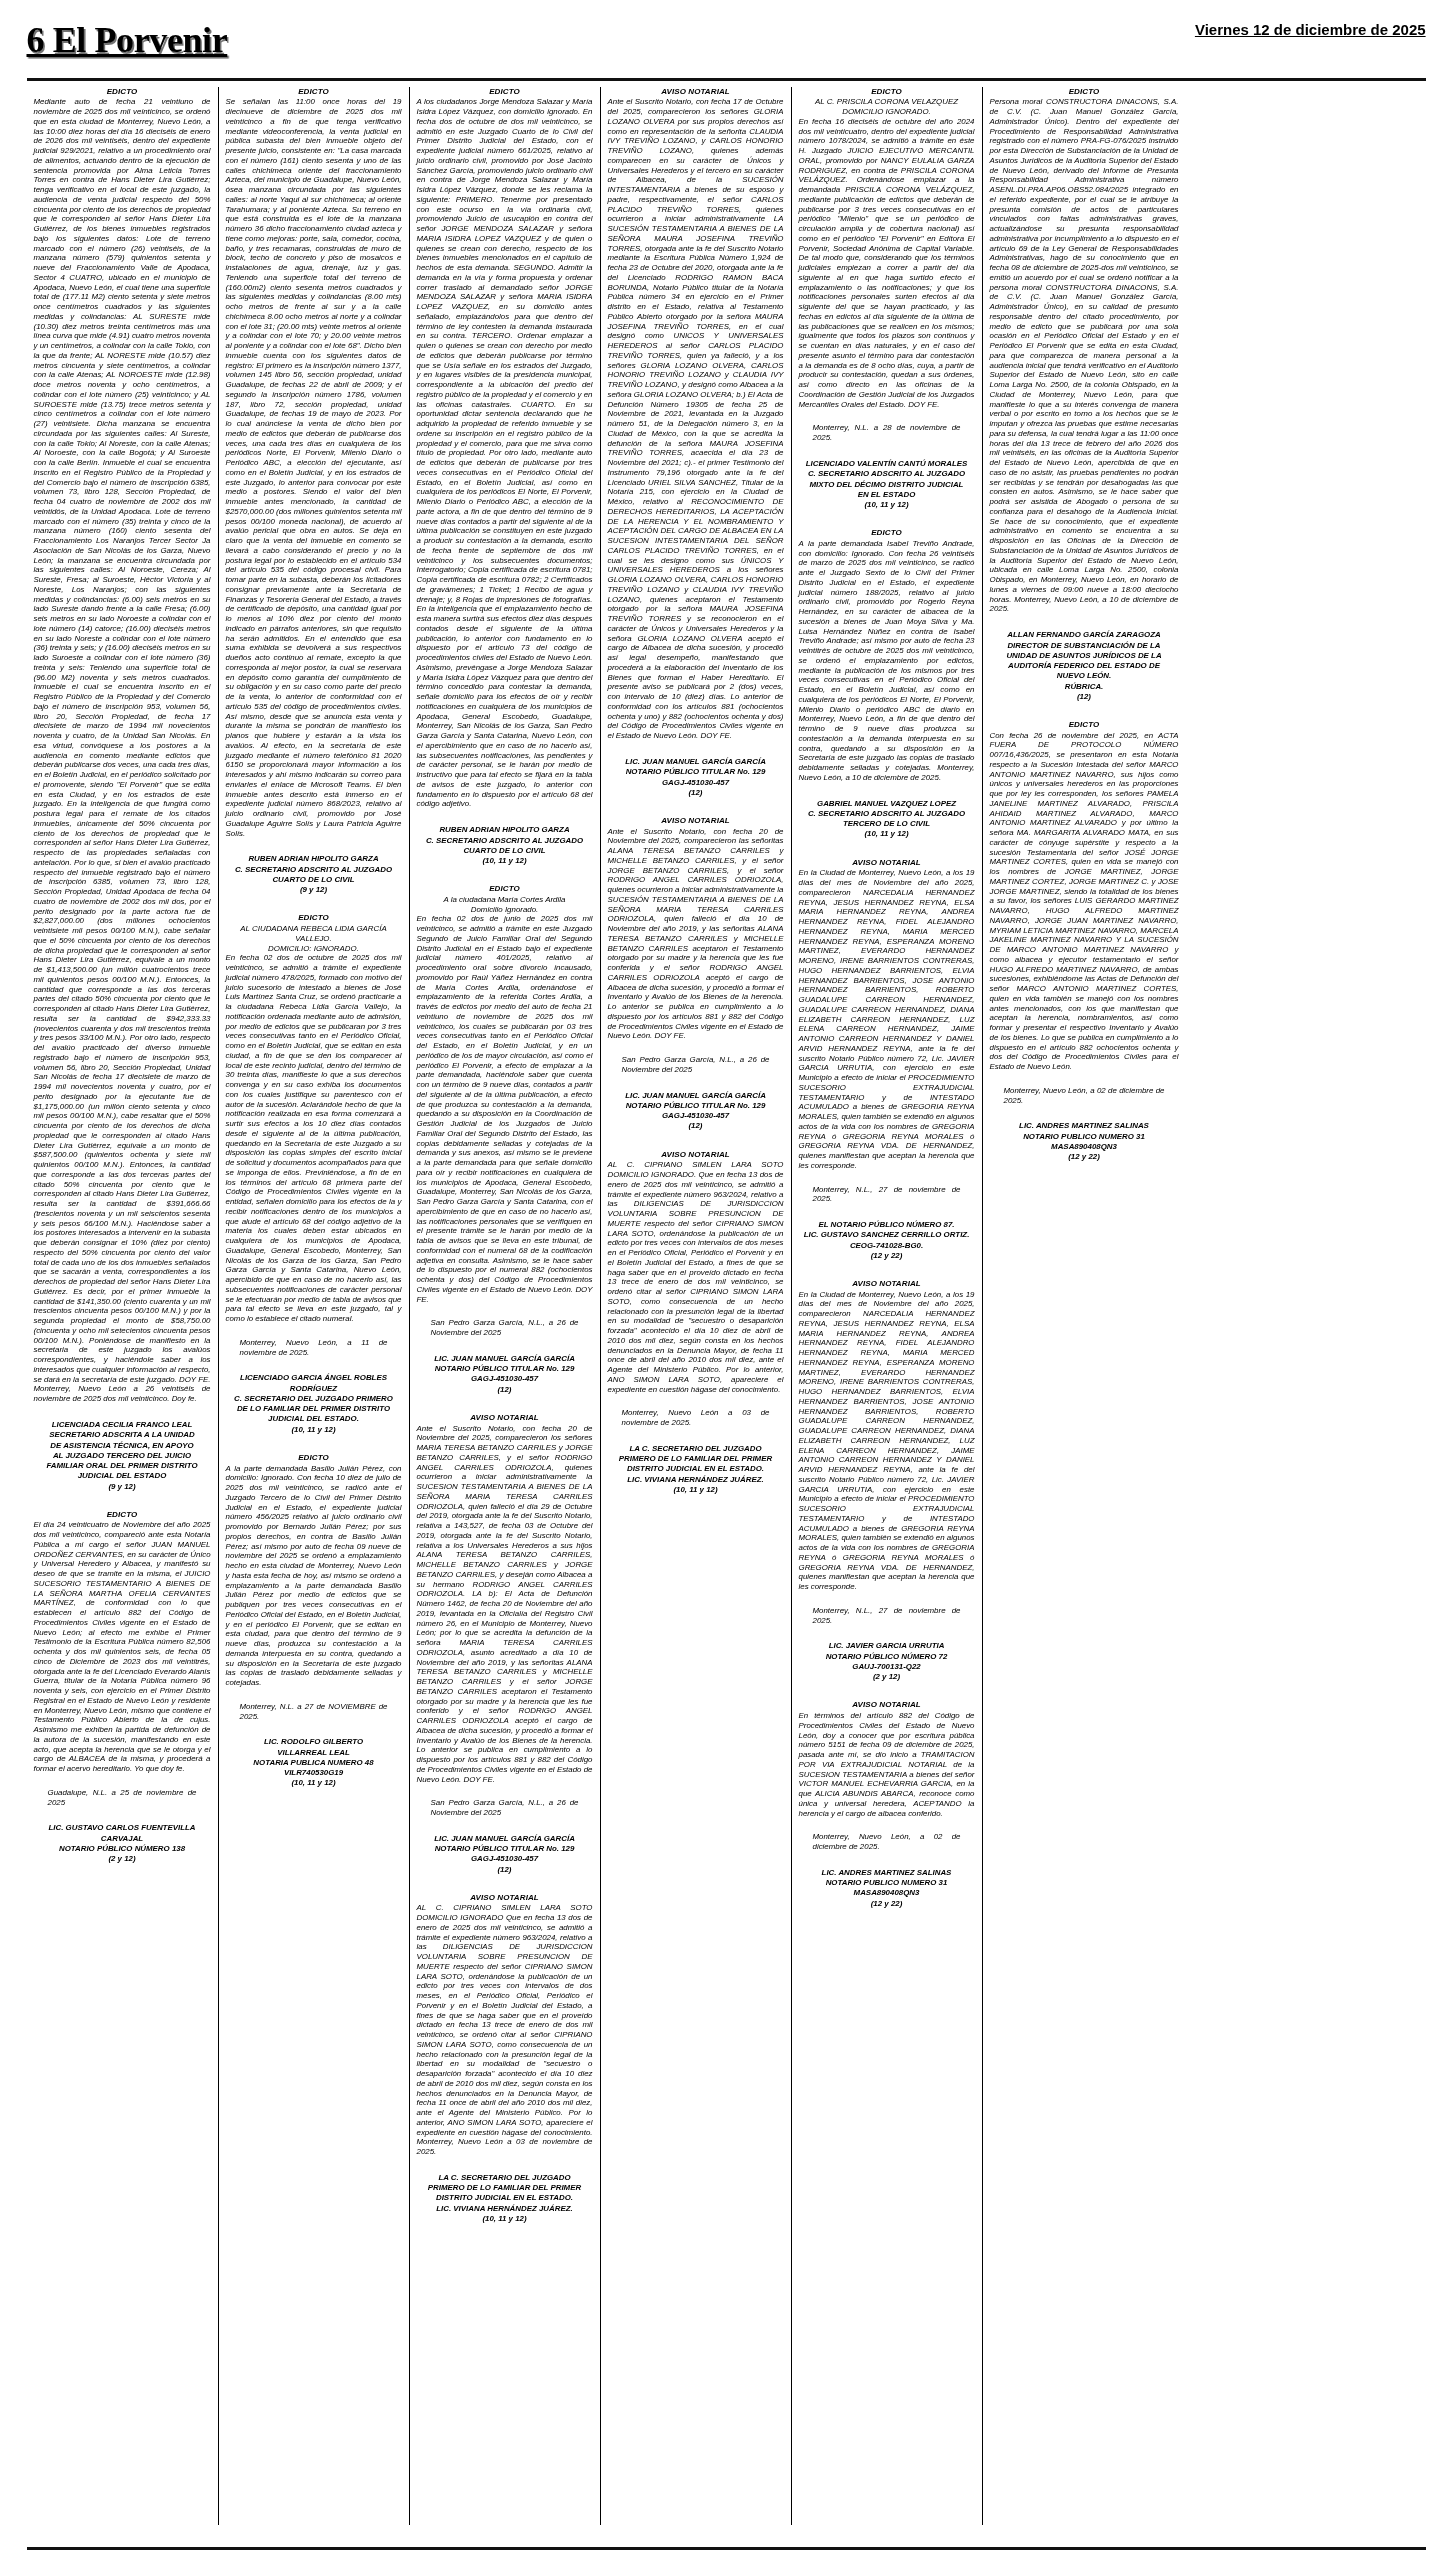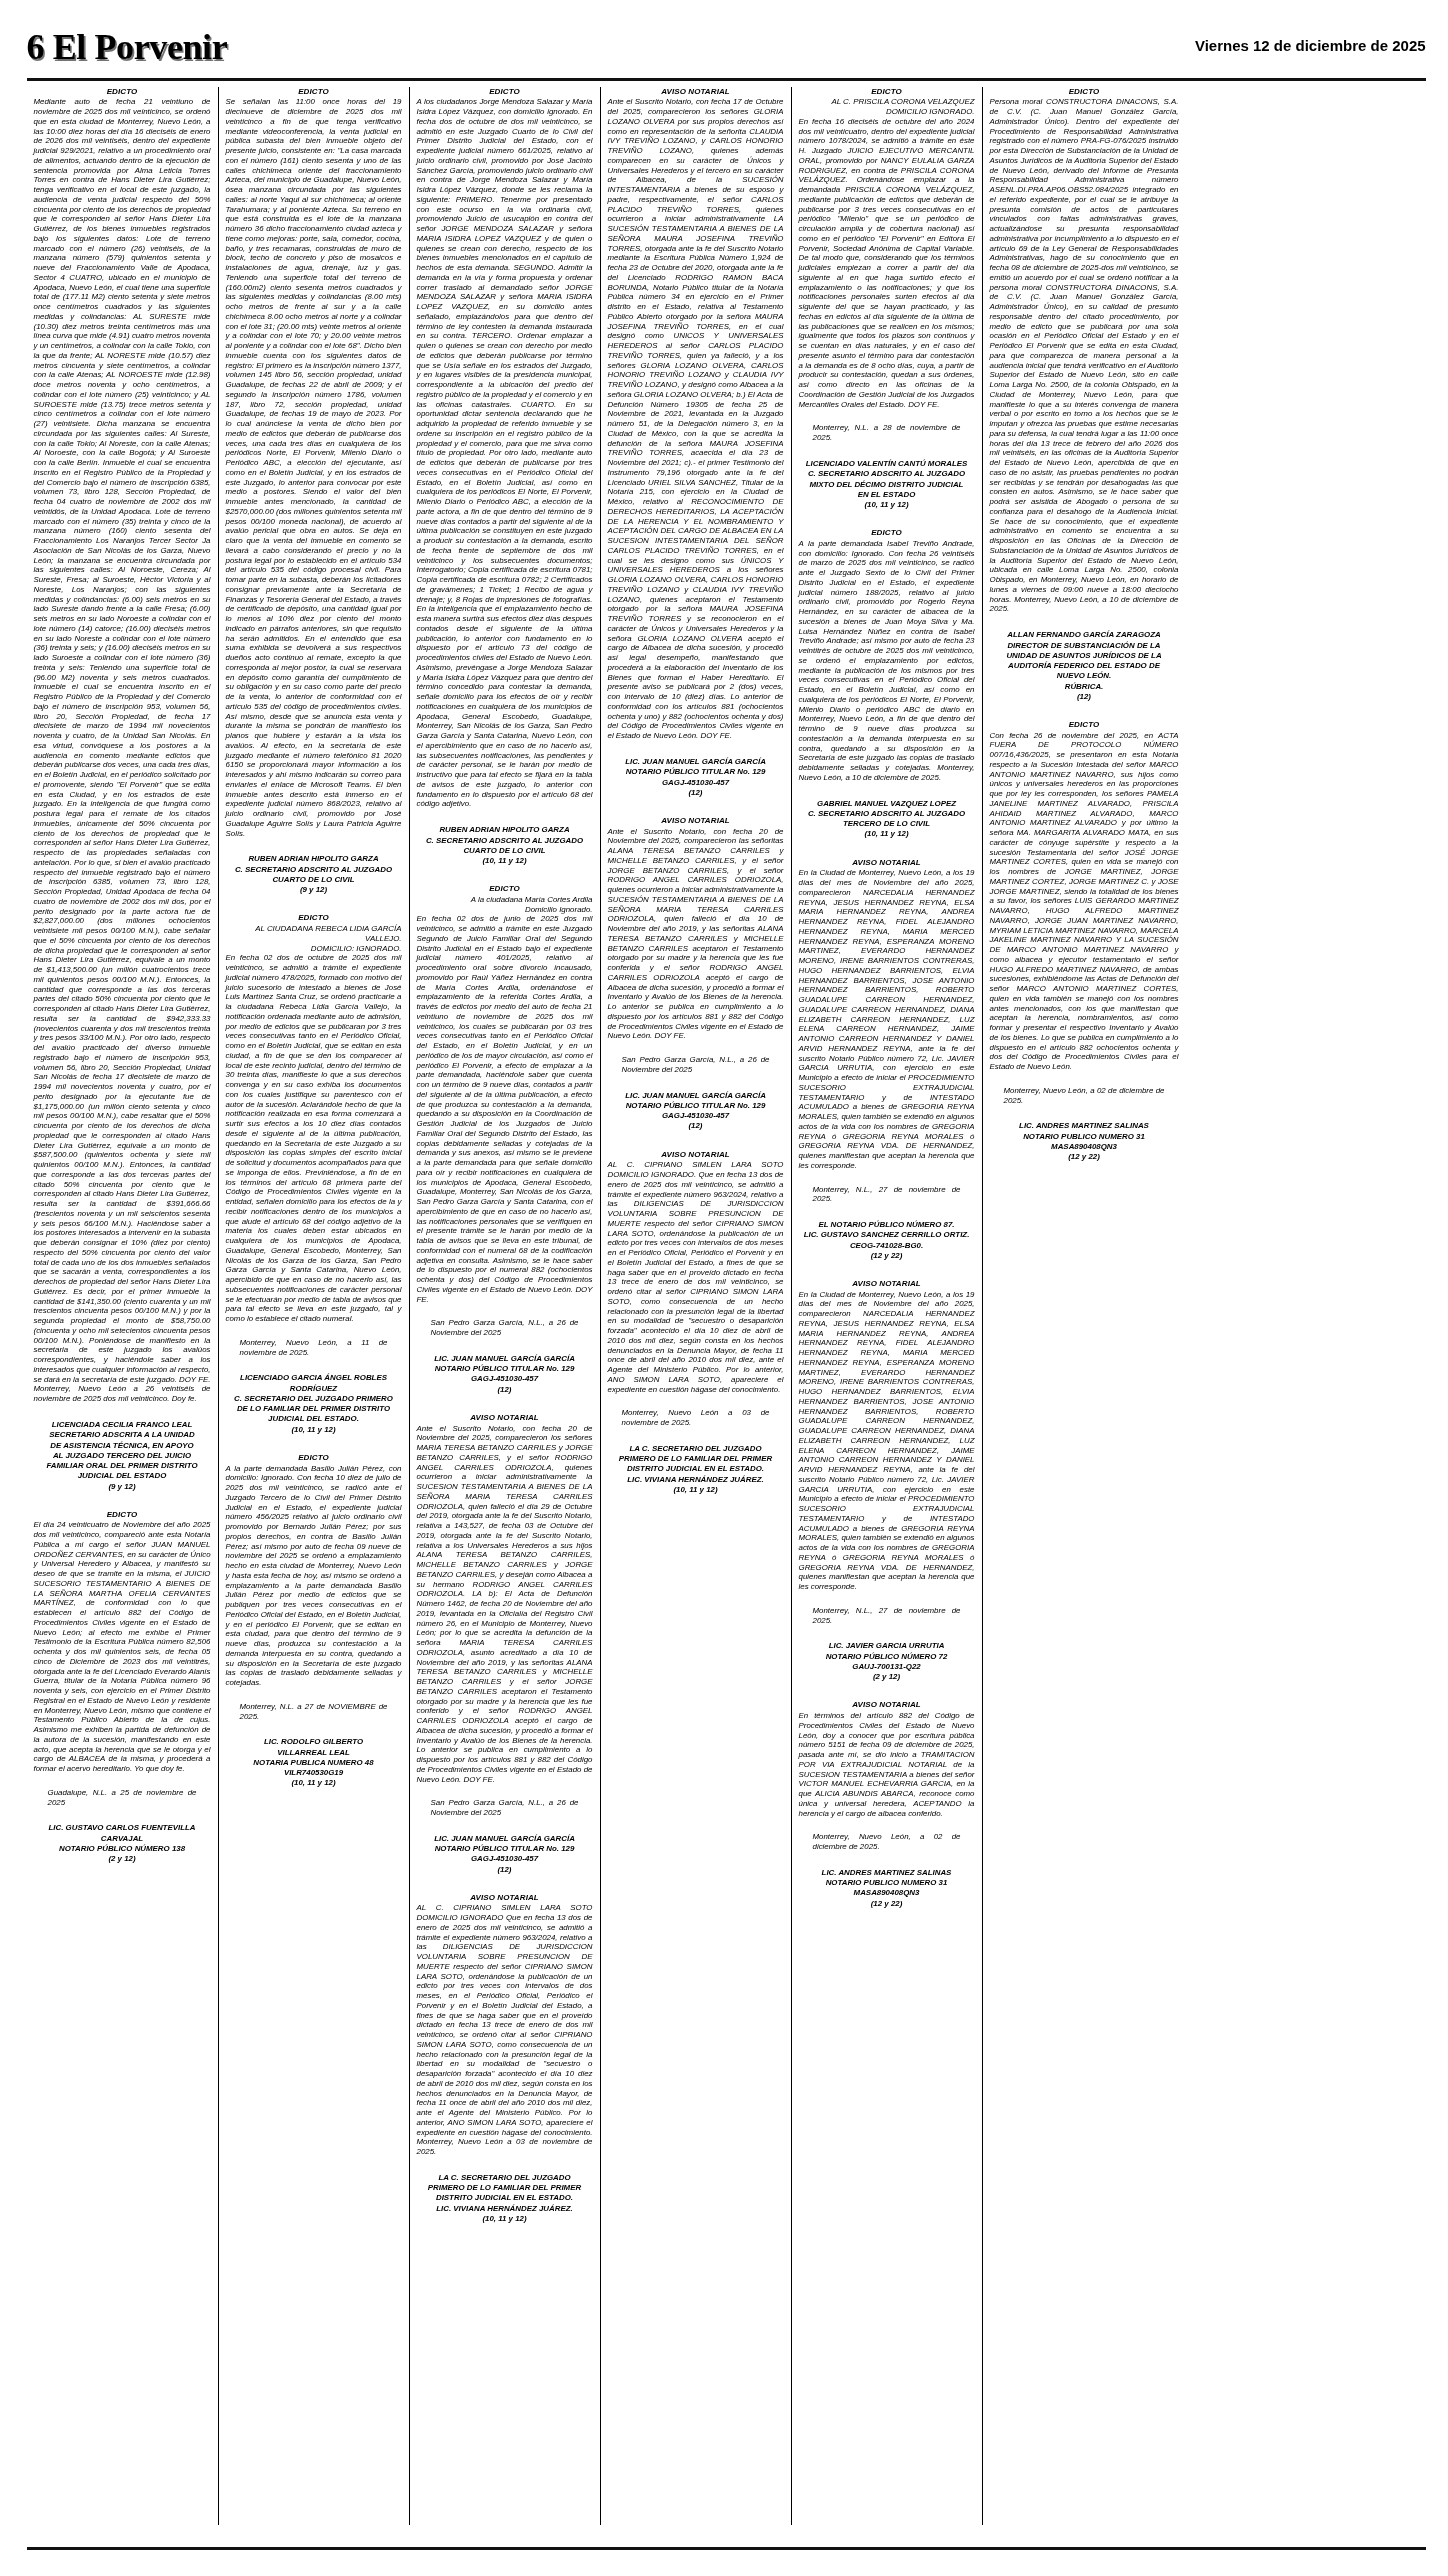--- a/index.html
+++ b/index.html
@@ -16,22 +16,23 @@
     position: relative;
     overflow: hidden;
   }
 
   
   .masthead {
     height: 72px;
     padding: 22px 23.4px 0 26.5px;
     box-sizing: border-box;
     display: flex;
-    align-items: center;
+    align-items: flex-start;
     justify-content: space-between;
+    text-decoration: underline;
   }
   .masthead-title {
     font-family: "Liberation Serif", serif;
     font-weight: bold;
     font-size: 36px;
     letter-spacing: -0.4px;
     line-height: 1;
     white-space: nowrap;
     text-shadow: 1.6px 1.6px 0 rgba(0,0,0,0.55);
   }
@@ -89,21 +90,21 @@
     font-size: 7.9px;
     line-height: 1.235;
     text-align: justify;
     text-justify: inter-word;
     hyphens: auto;
     margin: 0;
   }
   .lead-left {
     font-size: 7.9px;
     line-height: 1.235;
-    text-align: right;
+    text-align: center;
     margin: 0;
   }
   .sig {
     text-align: center;
     font-weight: bold;
     font-size: 7.9px;
     line-height: 1.25;
     margin-top: 16px;
   }
   .sig-note {

